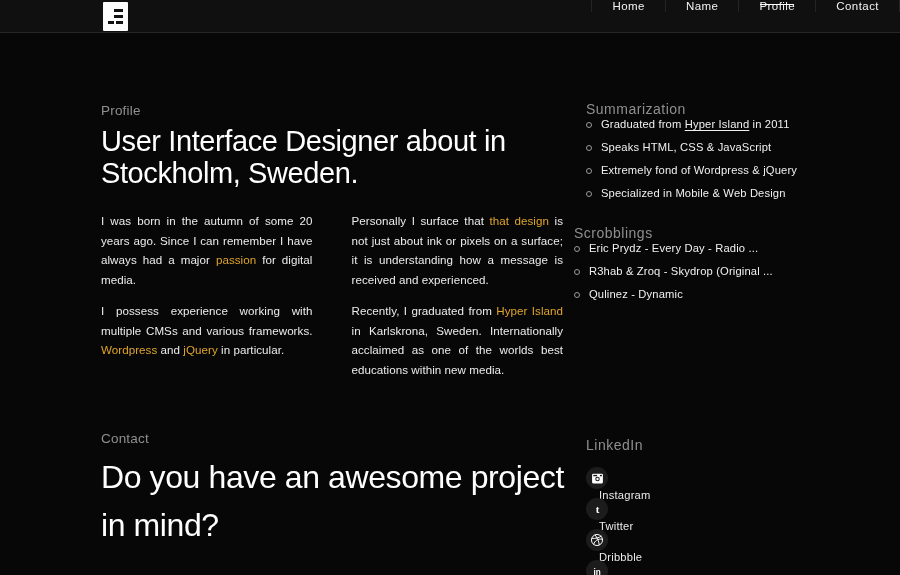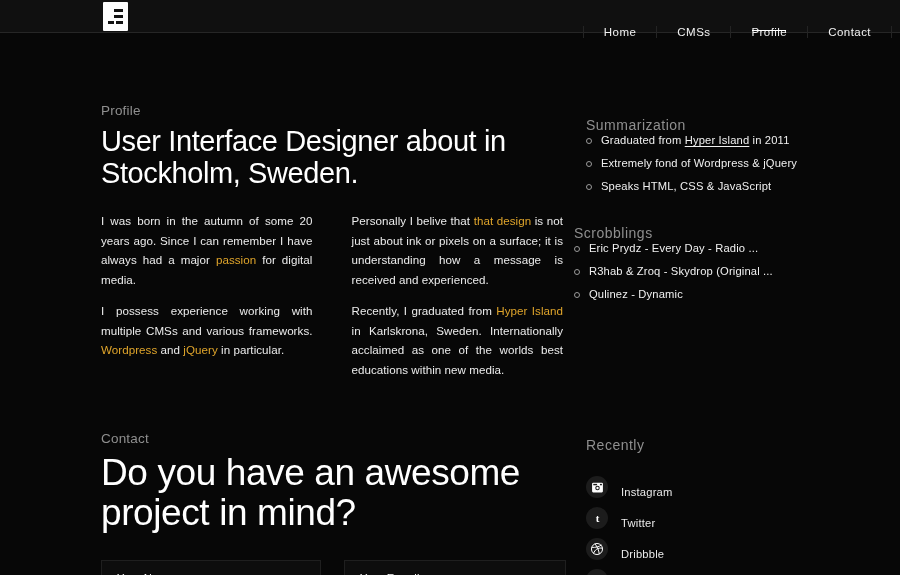--- a/index.html
+++ b/index.html
@@ -36,24 +36,24 @@
     background: #111;
     display: block;
   }
   .logo-mark i.b1 { left: 11px; top: 7px;  width: 9px; height: 3px; }
   .logo-mark i.b2 { left: 11px; top: 13px; width: 9px; height: 3px; }
   .logo-mark i.b3 { left: 5px;  top: 19px; width: 6px; height: 3px; }
   .logo-mark i.b4 { left: 13px; top: 19px; width: 7px; height: 3px; }
 
   .main-nav {
     position: absolute;
-    right: 8px; top: 0;
+    right: 0; top: 0;
     height: 38px;
     display: flex;
-    align-items: flex-end;
+    align-items: flex-start;
   }
   .nav-item {
     display: flex;
     align-items: center;
     justify-content: center;
     padding: 0 20px;
     min-width: 64px;
     color: #f2f2f2;
     font-size: 11.5px;
     letter-spacing: .45px;
@@ -142,26 +142,26 @@
   .aside-list li::before {
     content: "";
     position: absolute;
     left: 0; top: 5px;
     width: 4px; height: 4px;
     border: 1px solid #9a9a9a;
     border-radius: 50%;
   }
   .aside-list li .ul { text-decoration: underline; text-underline-offset: 2px; }
 
-  #summarization-section { position: absolute; left: 586px; top: 84px; width: 300px; }
+  #summarization-section { position: absolute; left: 586px; top: 68px; width: 300px; }
   #scrobblings-section   { position: absolute; left: 574px; top: 192px; width: 300px; }
 
   
   #contact-section { position: absolute; left: 101px; top: 398px; width: 470px; }
-  #contact-section .headline { font-size: 37px; line-height: 40px; }
+  #contact-section .headline { font-size: 32px; line-height: 48px; }
 
   .form-row {
     display: flex;
     gap: 23px;
     margin-top: 27px;
   }
   .field {
     background: #0d0d0d;
     border: 1px solid #1f1f1f;
     height: 36px;
@@ -174,23 +174,24 @@
     cursor: text;
   }
   .field.name  { width: 220px; }
   .field.email { width: 222px; }
 
   
   #elsewhere-section { position: absolute; left: 586px; top: 404px; width: 300px; }
   .social-list { list-style: none; margin-top: 14px; }
   .social-item {
     display: flex;
-    align-items: flex-end;
+    align-items: flex-start;
     height: 31px;
     cursor: pointer;
+    flex-direction: column;
   }
   .social-badge {
     width: 22px; height: 22px;
     border-radius: 50%;
     background: #1c1c1c;
     display: flex;
     align-items: center;
     justify-content: center;
     flex: 0 0 auto;
   }
@@ -209,21 +210,21 @@
   <div class="logo-wrap">
     <div class="logo-mark">
       <i class="b1"></i>
         <i class="b2"></i>
         <i class="b3"></i>
         <i class="b4"></i>
     </div>
   </div>
   <nav class="main-nav">
     <a class="nav-item">Home</a>
-    <a class="nav-item">CMSs</a>
+    <a class="nav-item">Name</a>
     <a class="nav-item active">Profile</a>
     <a class="nav-item">Contact</a>
   </nav>
 </header>
 
 <div class="page">
 <div class="wrap">
 
   <section id="profile-section">
     <div class="section-kicker">Profile</div>
@@ -234,40 +235,43 @@
         <p>
           <span>I was born in the autumn of some 20 years ago. Since I can remember I have always had a major </span><a class="accent">passion</a><span> for digital media.</span>
         </p>
         <p>
           <span>I possess experience working with multiple CMSs and various frameworks. </span><a class="accent">Wordpress</a><span> and </span><a class="accent">jQuery</a><span> in particular.</span>
         </p>
       </div>
 
       <div class="col">
         <p>
-          <span>Personally I belive that </span><a class="accent">that design</a><span> is not just about ink or pixels on a surface; it is understanding how a message is received and experienced.</span>
+          <span>Personally I surface that </span><a class="accent">that design</a><span> is not just about ink or pixels on a surface; it is understanding how a message is received and experienced.</span>
         </p>
         <p>
           <span>Recently, I graduated from </span><a class="accent">Hyper Island</a><span> in Karlskrona, Sweden. Internationally acclaimed as one of the worlds best educations within new media.</span>
         </p>
       </div>
     </div>
   </section>
 
   <aside id="summarization-section">
     <h2 class="aside-title">Summarization</h2>
     <ul class="aside-list">
       <li>
         <span>Graduated from </span><span class="ul">Hyper Island</span><span> in 2011</span>
       </li>
       <li>
+        <span>Speaks HTML, CSS &amp; JavaScript</span>
+      </li>
+      <li>
         <span>Extremely fond of Wordpress &amp; jQuery</span>
       </li>
       <li>
-        <span>Speaks HTML, CSS &amp; JavaScript</span>
+        <span>Specialized in Mobile &amp; Web Design</span>
       </li>
     </ul>
   </aside>
 
   <aside id="scrobblings-section">
     <h2 class="aside-title">Scrobblings</h2>
     <ul class="aside-list">
       <li>Eric Prydz - Every Day - Radio ...</li>
       <li>R3hab &amp; Zroq - Skydrop (Original ...</li>
       <li>Qulinez - Dynamic</li>
@@ -279,21 +283,21 @@
     <h1 class="headline">Do you have an awesome project in mind?</h1>
 
     <div class="form-row">
       <div class="field name">Your Name</div>
       <div class="field email">Your E-mail</div>
     </div>
 
   </section>
 
   <aside id="elsewhere-section">
-    <h2 class="aside-title">Recently</h2>
+    <h2 class="aside-title">LinkedIn</h2>
     <ul class="social-list">
 
       <li class="social-item">
         <span class="social-badge">
           <svg width="13" height="13" viewBox="0 0 24 24" fill="#fff">
             <rect x="2" y="3" width="20" height="18" rx="2" fill="#fff"></rect>
             <circle cx="12" cy="13" r="4.2" fill="#1c1c1c"></circle>
             <circle cx="12" cy="13" r="2.2" fill="#fff"></circle>
             <rect x="16.5" y="5.3" width="3.6" height="2.6" fill="#1c1c1c"></rect>
             <rect x="4.2" y="5.3" width="7" height="2.6" fill="#1c1c1c"></rect>

